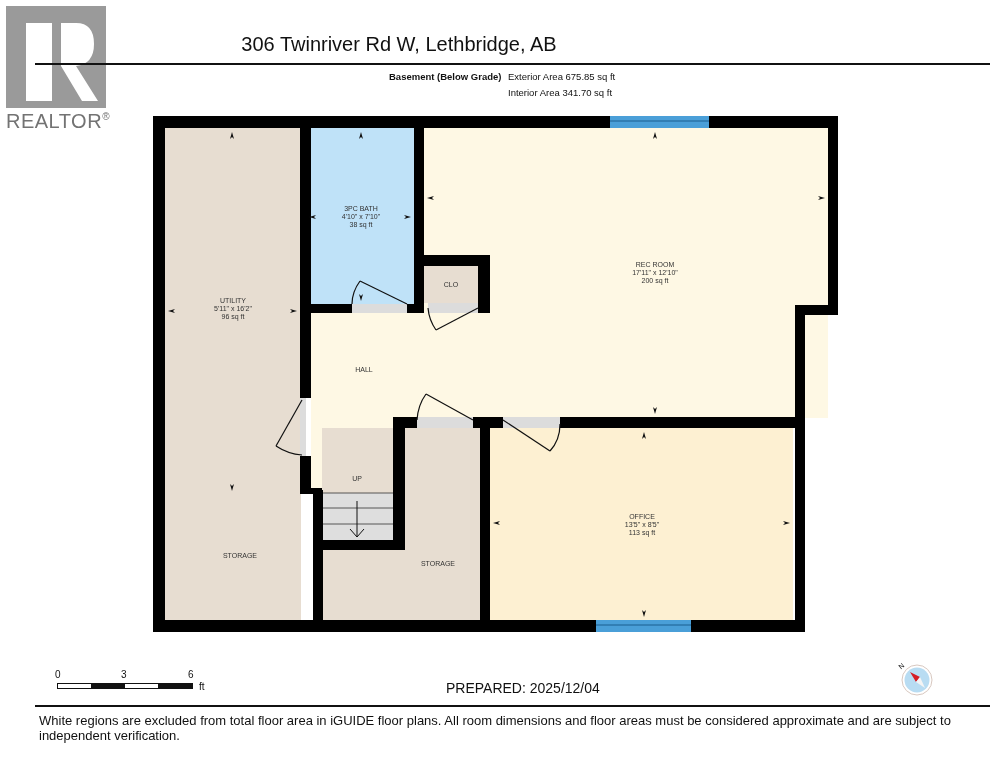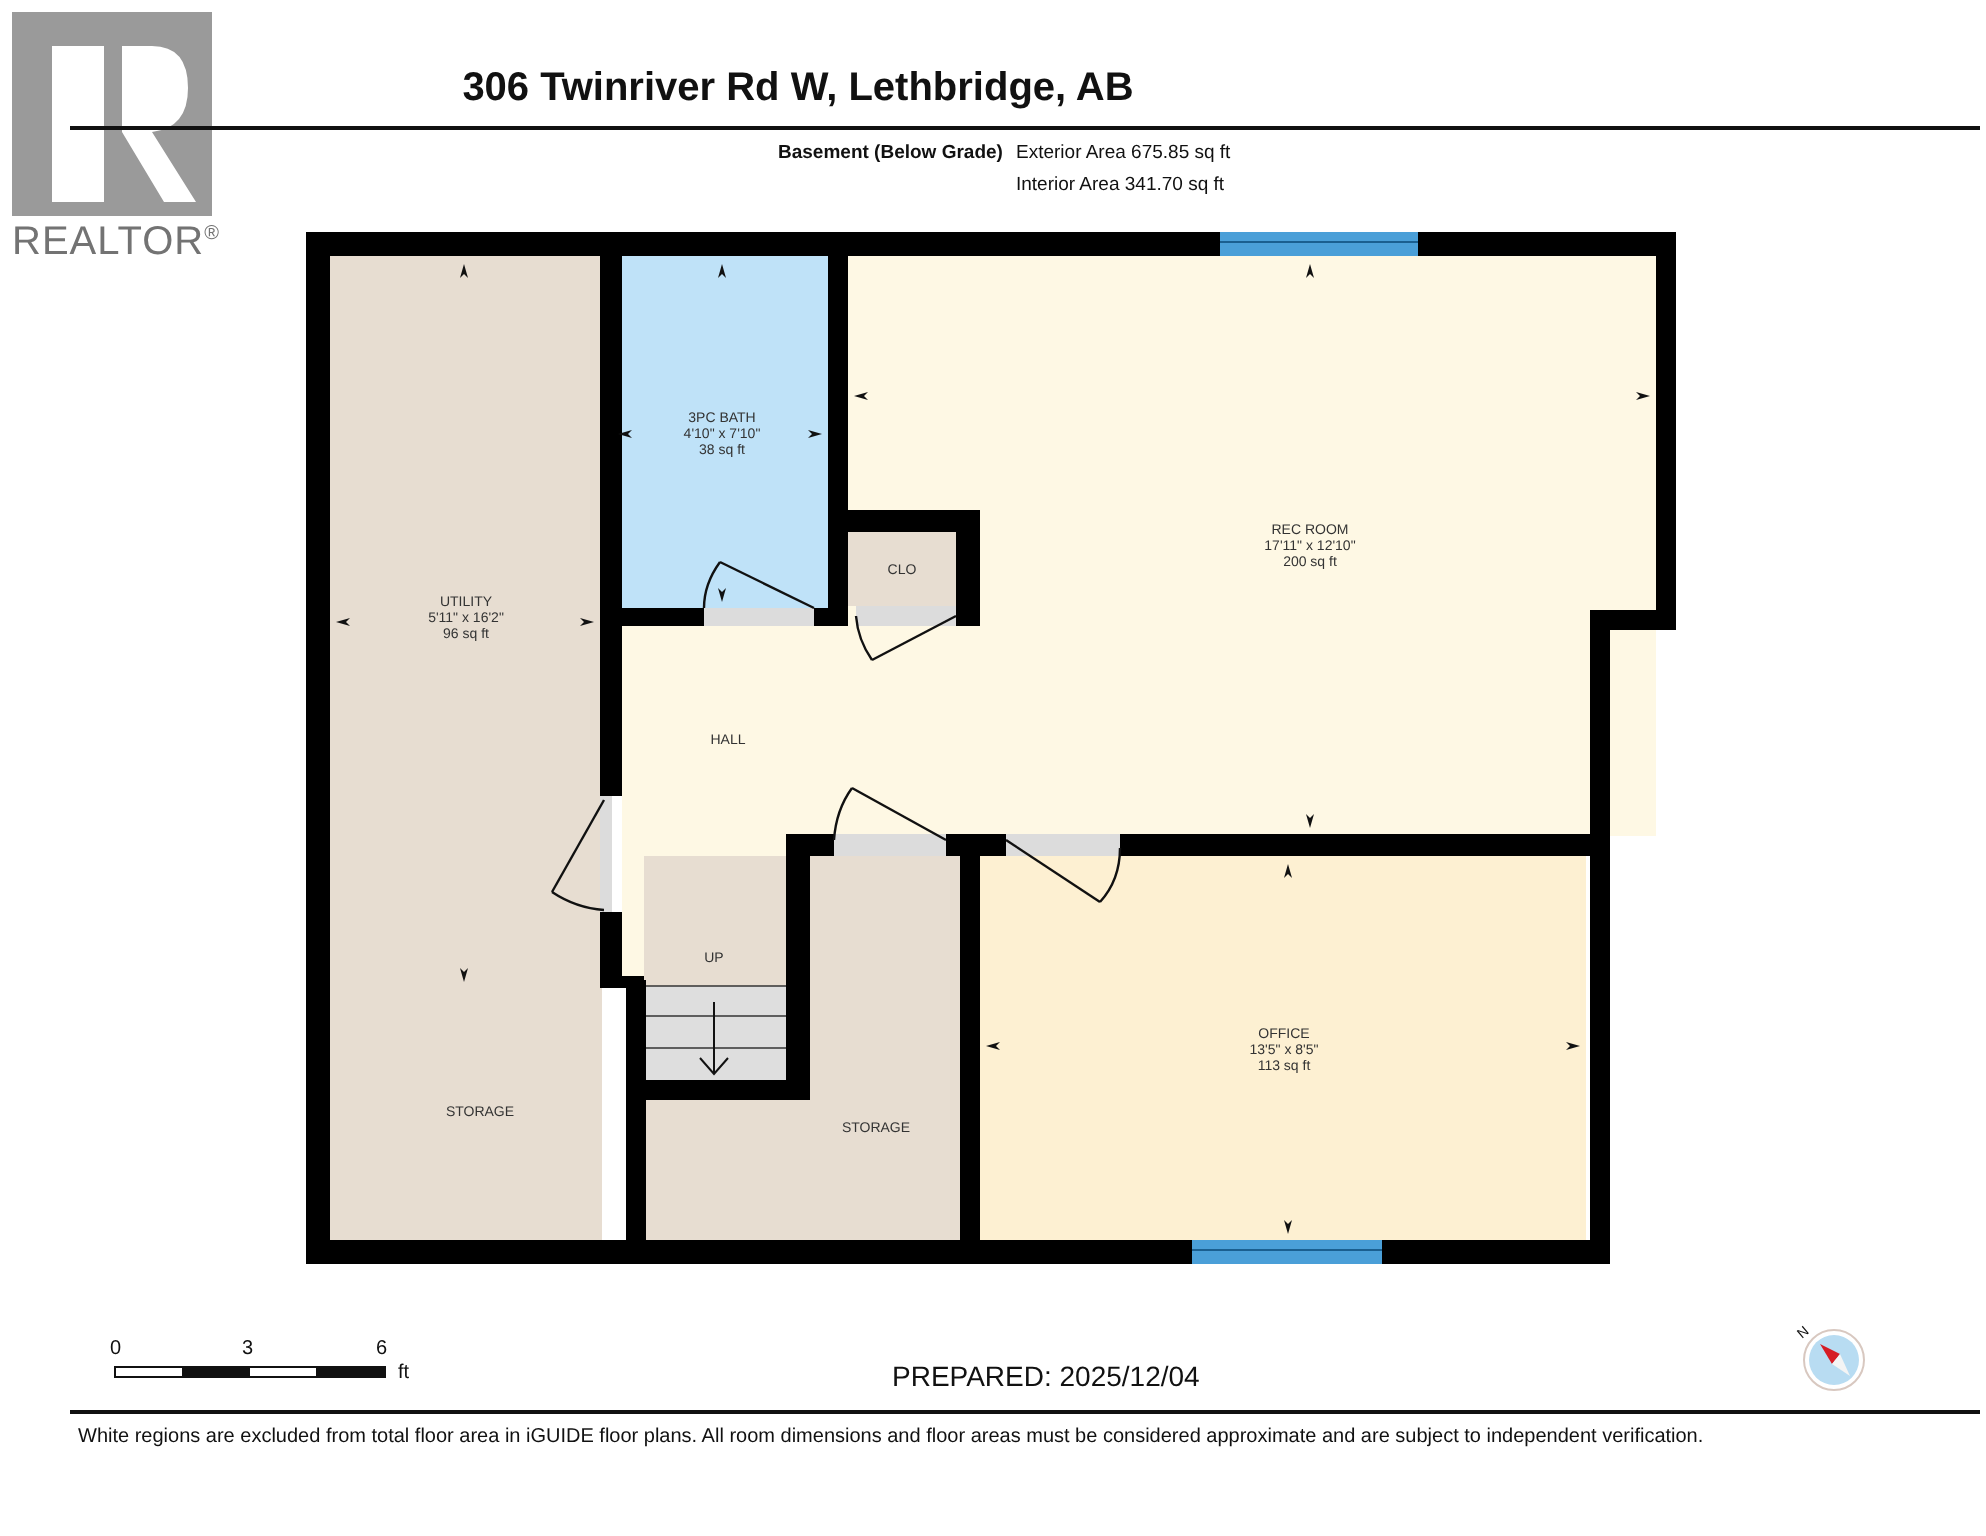--- a/index.html
+++ b/index.html
@@ -1,33 +1,33 @@
 <!DOCTYPE html>
 <html><head>
 <meta charset="utf-8">
 <style>
   html, body { margin: 0; padding: 0; background: #ffffff; }
   body { width: 993px; height: 768px; position: relative; overflow: hidden; font-family: "Liberation Sans", sans-serif; color: #111; }
   .logo { position: absolute; left: 6px; top: 6px; width: 100px; height: 102px; background: #9a9a9a; }
   .logo-text { position: absolute; left: 6px; top: 110px; font-size: 20px; color: #737373; letter-spacing: 0.5px; }
   .logo-text sup { font-size: 10px; }
-  .title { position: absolute; left: 0; width: 798px; top: 33px; text-align: center; font-size: 20px; font-weight: bold; color: #111; }
+  .title { position: absolute; left: 0; width: 798px; top: 33px; text-align: center; font-size: 20px; font-weight: normal; color: #111; }
   .title-rule { position: absolute; left: 35px; top: 63px; width: 955px; height: 2px; background: #111; }
   .floor-label { position: absolute; left: 373px; top: 71px; font-size: 9.5px; font-weight: bold; padding-left: 16px; }
   .area-ext { position: absolute; left: 508px; top: 71px; font-size: 9.5px; }
   .area-int { position: absolute; left: 508px; top: 87px; font-size: 9.5px; }
   svg.plan { position: absolute; left: 0; top: 0; }
   .room-label { font-family: "Liberation Sans", sans-serif; font-size: 7px; fill: #333; text-anchor: middle; }
   .scale { position: absolute; left: 57px; top: 683px; width: 136px; height: 6px; border: 1px solid #111; box-sizing: border-box; }
   .scale .seg { position: absolute; top: 0; height: 4px; width: 34px; background: #111; }
   .scale-num { position: absolute; top: 669px; font-size: 10px; }
   .scale-unit { position: absolute; left: 199px; top: 681px; font-size: 10px; text-align: right; }
   .prepared { position: absolute; left: 446px; top: 680px; font-size: 14px; }
   .foot-rule { position: absolute; left: 35px; top: 705px; width: 955px; height: 2px; background: #111; }
-  .disclaimer { position: absolute; left: 39px; top: 713px; font-size: 10px; }
+  .disclaimer { position: absolute; left: 39px; top: 713px; font-size: 13px; }
   .compass { position: absolute; left: 897px; top: 660px; width: 36px; height: 36px; }
 </style>
 </head>
 <body>
 
 <div class="logo">
   <svg width="100" height="102" viewBox="0 0 100 102">
     <rect x="20" y="17" width="26" height="78" fill="#fff"></rect>
     <path d="M55 17 H70 Q88 17 88 38 Q88 58 70 60 L92 95 H76 L55 60 Z" fill="#fff"></path>
     <rect x="55" y="17" width="0" height="0" fill="#fff"></rect>

